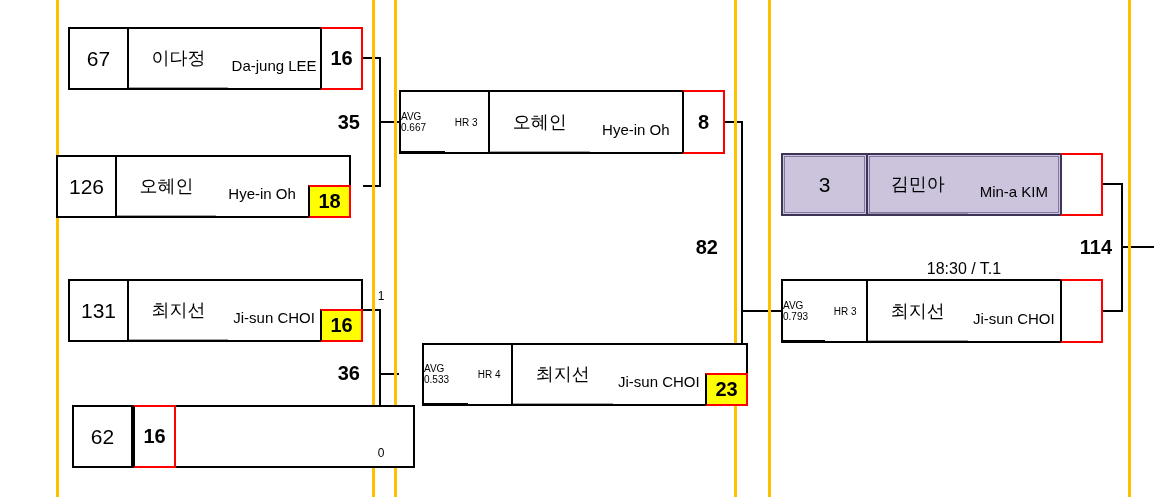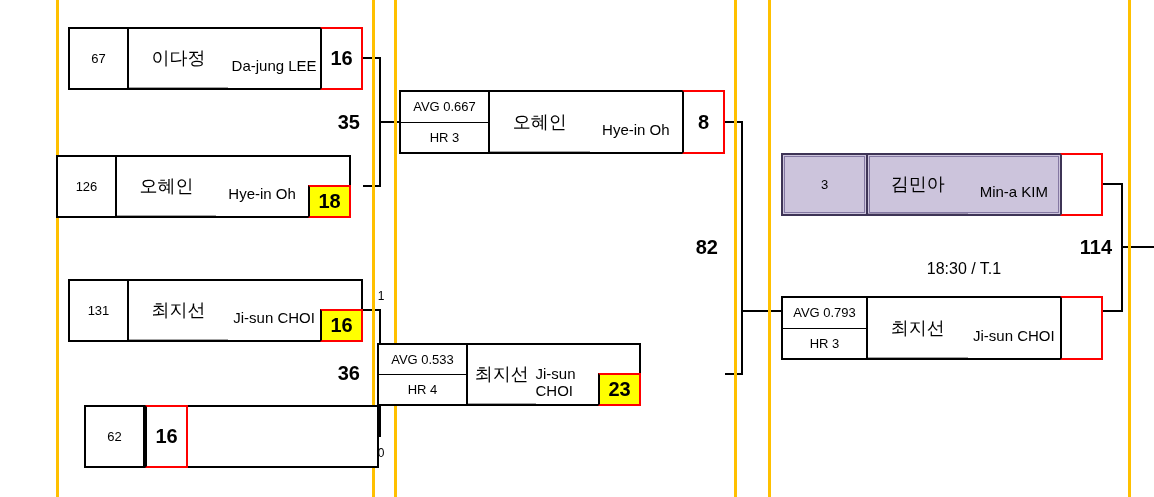--- a/index.html
+++ b/index.html
@@ -7,22 +7,22 @@
     position:relative;width:1154px;height:497px;background:#ffffff;
     font-family:"Liberation Sans","DejaVu Sans",sans-serif;color:#000;overflow:hidden;
   }
   
   .vline{position:absolute;top:0;bottom:0;width:3px;background:#FFC000;z-index:5;}
   
   .conn{position:absolute;background:#000;z-index:1;}
   
   .pbox{position:absolute;display:flex;background:#fff;border:2px solid #000;box-sizing:border-box;z-index:6;}
   .cell{box-sizing:border-box;}
-  .cseed{display:flex;align-items:center;justify-content:center;border-right:2px solid #000;font-size:13px;width:59px;}
-  .cstat{display:flex;flex-direction:column;border-right:2px solid #000;font-size:13px;width:89px;}
+  .cseed{display:flex;align-items:center;justify-content:center;border-right:2px solid #000;font-size:21px;width:59px;}
+  .cstat{display:flex;flex-direction:row;border-right:2px solid #000;font-size:10px;width:89px;}
   .cstat .srow{flex:1;display:flex;align-items:center;justify-content:center;}
   .cstat .srow.avg{border-bottom:1px solid #000;}
   .cname{flex:1;display:flex;min-width:0;}
   .nko{flex:1.08;display:flex;align-items:center;justify-content:center;font-size:18px;border-bottom:1px solid #A6A6A6;}
   .nen{flex:1;display:flex;align-items:center;justify-content:center;font-size:15px;margin-top:14px;}
   .cscore{width:43px;margin:-2px -2px -2px 0;border:2px solid #FF0000;border-left:2px solid #000;
           display:flex;align-items:center;justify-content:center;font-weight:bold;font-size:20px;background:#fff;}
   .cscore.win{background:#FFFF00;margin-top:28px;}
   
   .pbox.purple{border-color:#3E3456;}
@@ -89,38 +89,38 @@
 
   <div class="pbox" style="left:68px;top:279px;width:295px;height:63px">
     <div class="cell cseed">131</div>
     <div class="cell cname">
       <div class="nko">최지선</div>
       <div class="nen">Ji-sun CHOI</div>
     </div>
     <div class="cell cscore win">16</div>
   </div>
 
-  <div class="pbox" style="left:84px;top:405px;width:295px;height:63px">
+  <div class="pbox" style="left:72px;top:405px;width:343px;height:63px">
     <div class="cell cseed">62</div>
     <div class="cell cscore">16</div>
   </div>
 
   <div class="pbox" style="left:399px;top:90px;width:326px;height:64px">
     <div class="cell cstat">
       <div class="srow avg">AVG 0.667</div>
       <div class="srow">HR 3</div>
     </div>
     <div class="cell cname">
       <div class="nko">오혜인</div>
       <div class="nen">Hye-in Oh</div>
     </div>
     <div class="cell cscore">8</div>
   </div>
 
-  <div class="pbox" style="left:377px;top:343px;width:264px;height:63px">
+  <div class="pbox" style="left:422px;top:343px;width:326px;height:63px">
     <div class="cell cstat">
       <div class="srow avg">AVG 0.533</div>
       <div class="srow">HR 4</div>
     </div>
     <div class="cell cname">
       <div class="nko">최지선</div>
       <div class="nen">Ji-sun CHOI</div>
     </div>
     <div class="cell cscore win">23</div>
   </div>
@@ -129,21 +129,21 @@
     <div class="cell cseed" style="width:85px">3</div>
     <div class="cell cname">
       <div class="nko">김민아</div>
       <div class="nen">Min-a KIM</div>
     </div>
     <div class="cell cscore"></div>
   </div>
 
   <div class="sched" style="top:259px">18:30 / T.1</div>
 
-  <div class="pbox" style="left:781px;top:296px;width:322px;height:64px">
+  <div class="pbox" style="left:781px;top:279px;width:322px;height:64px">
     <div class="cell cstat" style="width:85px">
       <div class="srow avg">AVG 0.793</div>
       <div class="srow">HR 3</div>
     </div>
     <div class="cell cname">
       <div class="nko">최지선</div>
       <div class="nen">Ji-sun CHOI</div>
     </div>
     <div class="cell cscore"></div>
   </div>

